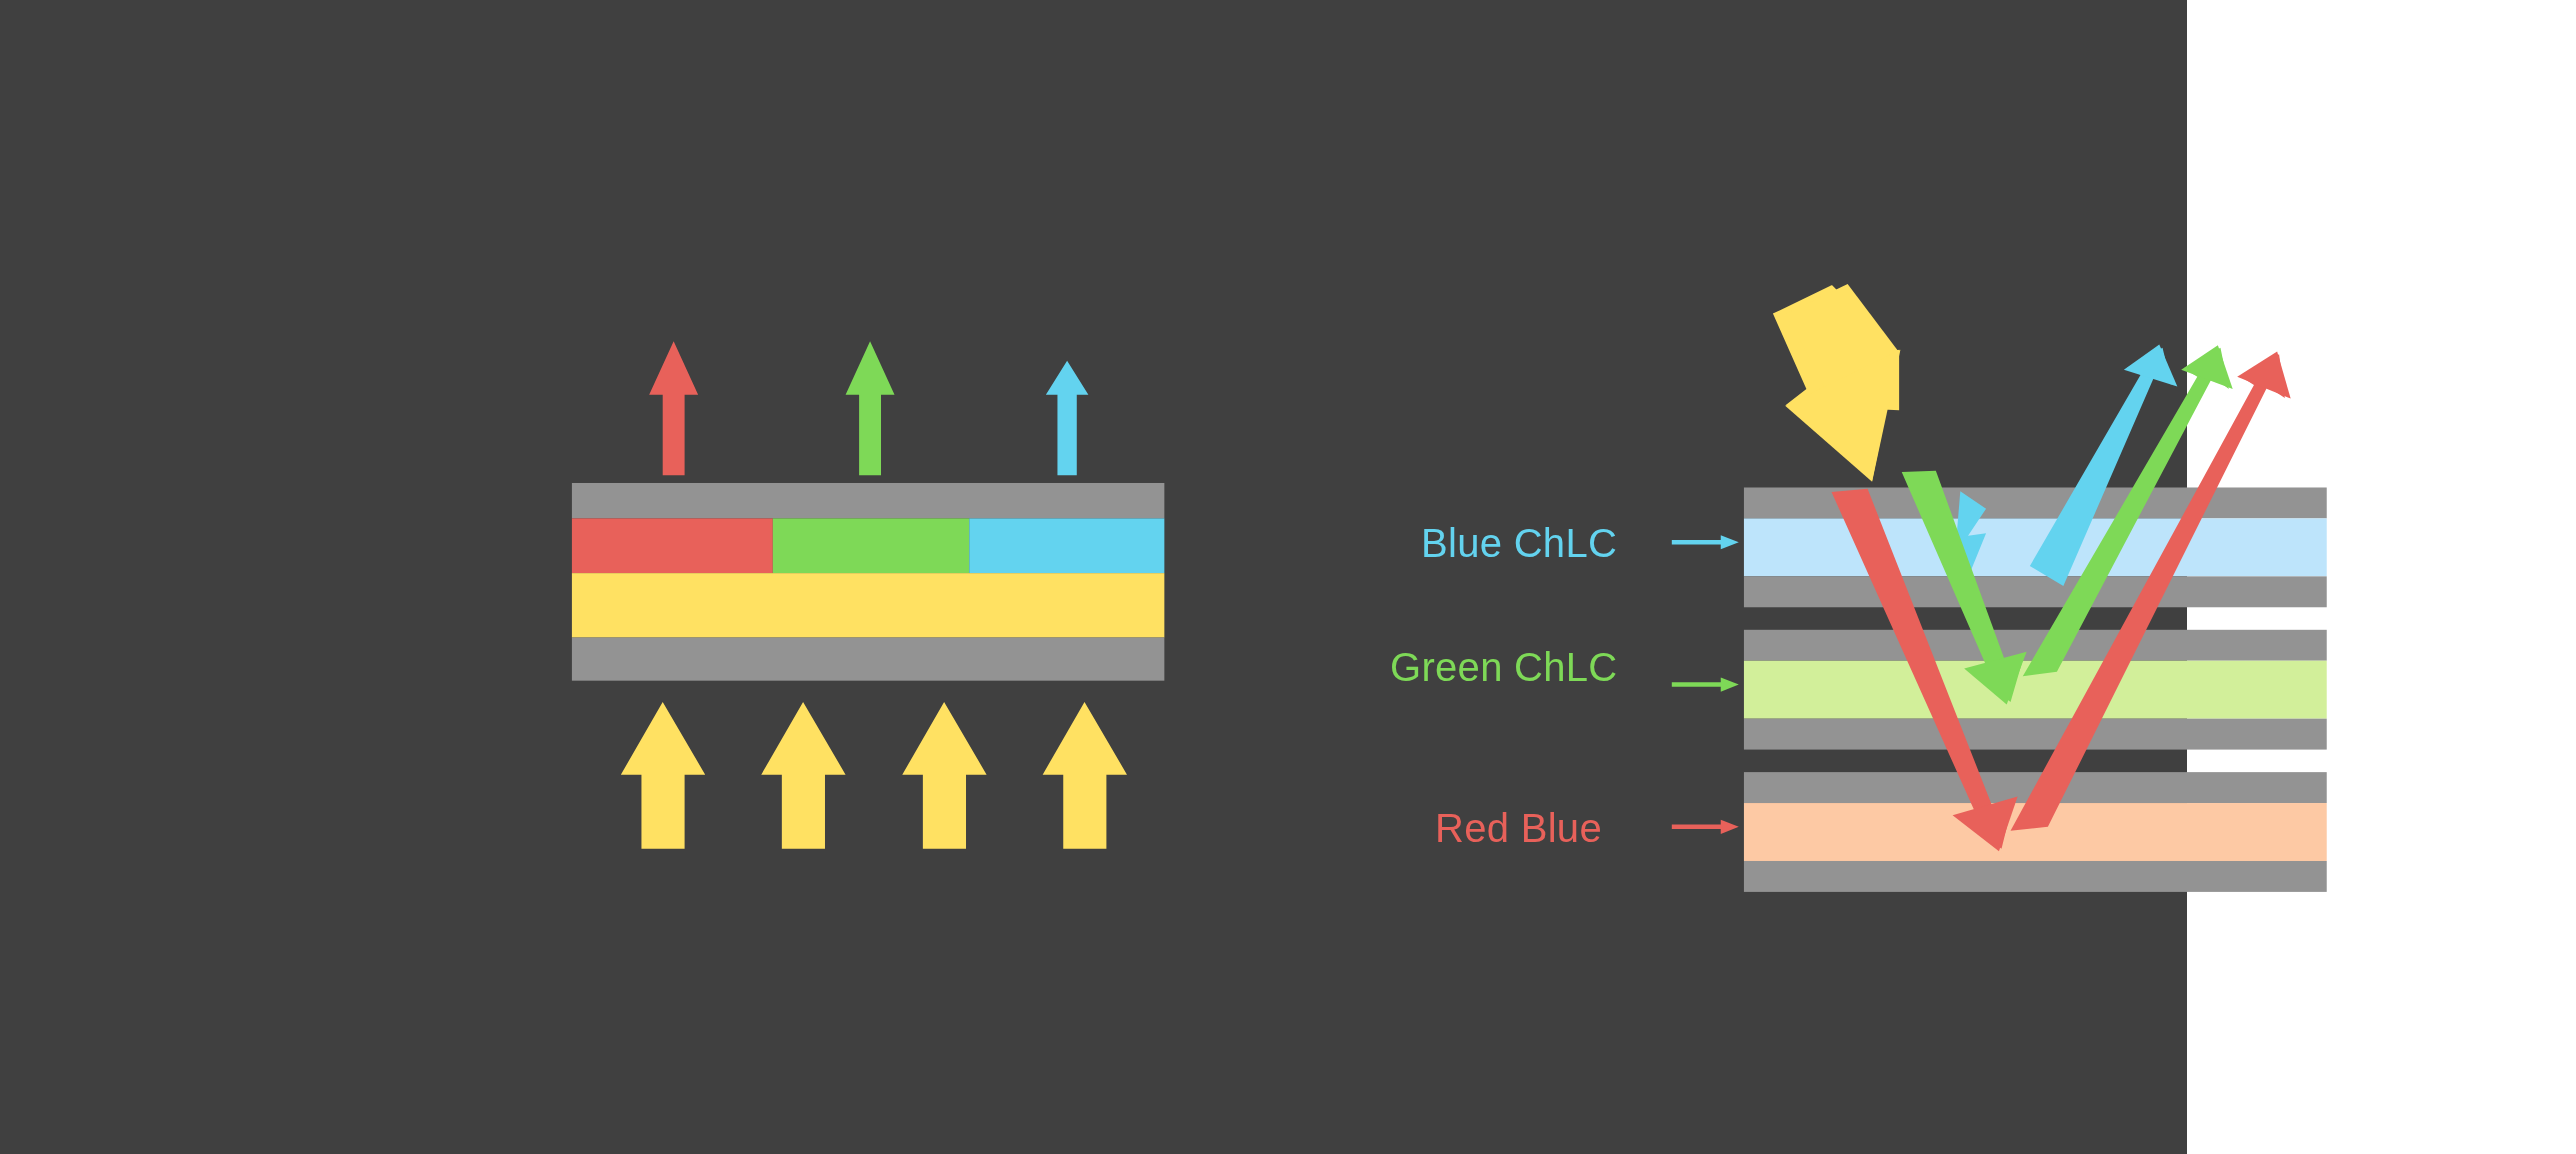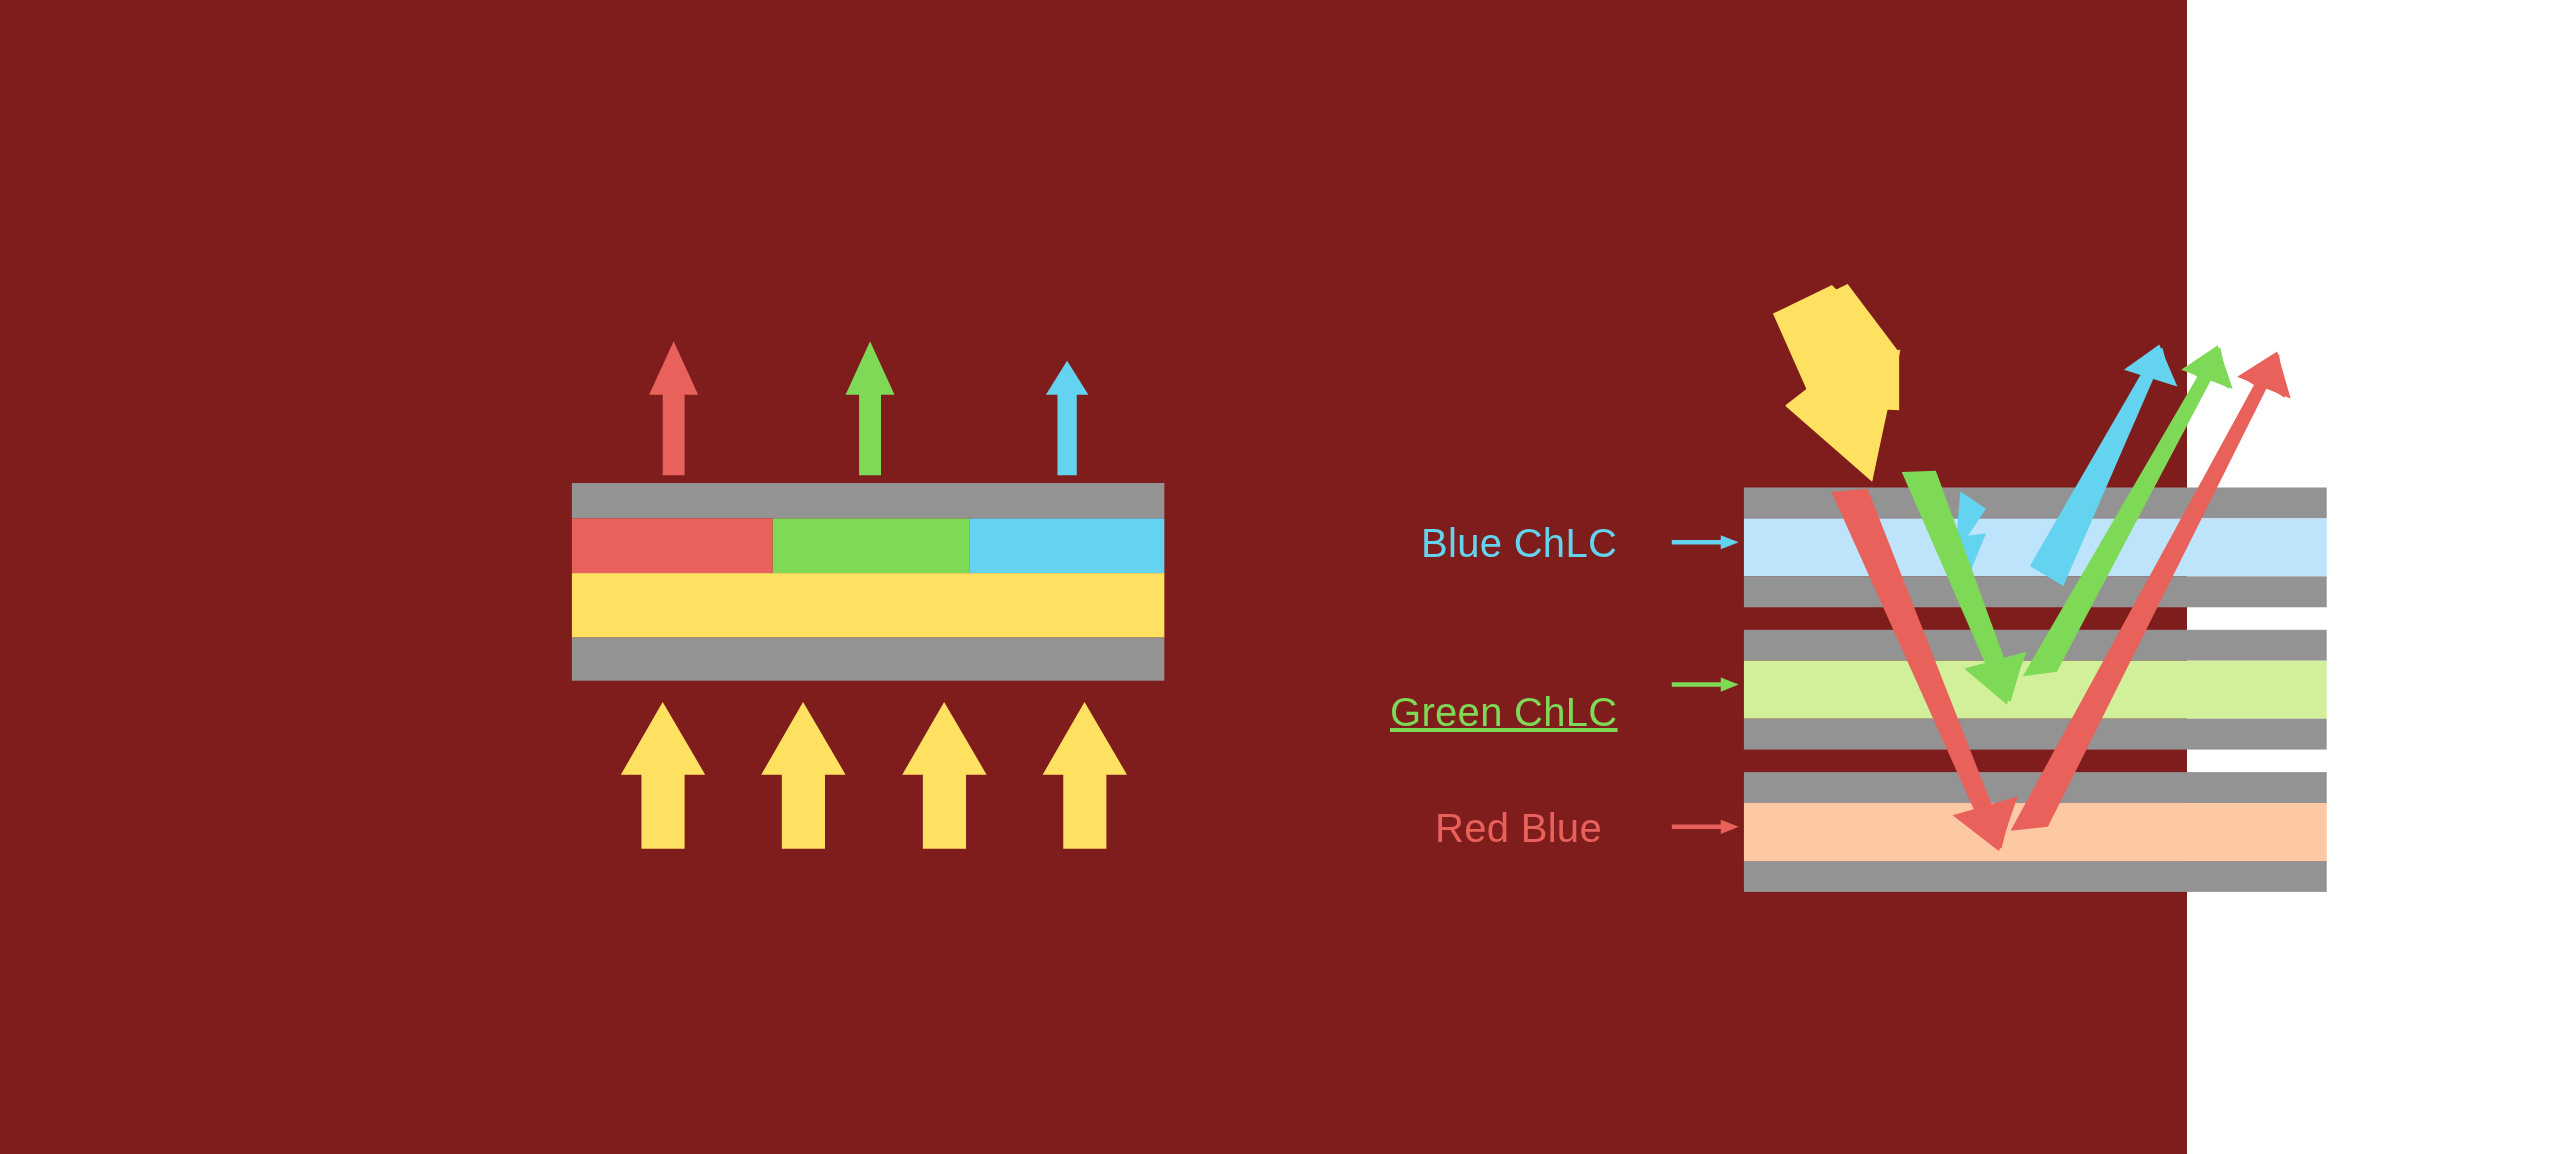--- a/index.html
+++ b/index.html
@@ -10,21 +10,21 @@
   body {
     width: 2576px;
     height: 1154px;
     font-family: "Liberation Sans", sans-serif;
     overflow: hidden;
   }
   #figure {
     position: relative;
     width: 2187px;
     height: 1154px;
-    background: #7f1d1d;
+    background: #404040;
   }
   .panel {
     position: absolute;
     top: 0;
     left: 0;
     width: 2576px;
     height: 1154px;
   }
   svg.panel-svg {
     position: absolute;
@@ -191,19 +191,19 @@
         </g>
         <g>
           <line x1="2596" y1="1284" x2="2686" y2="1284" stroke="#e8615a" stroke-width="7"></line>
           <path d="M2700,1284 L2672,1273 L2672,1295 Z" fill="#e8615a"></path>
         </g>
       </g>
     </svg>
 
     <div class="lbl lbl-blue" style="left:1421px; top:523px;">Blue ChLC</div>
 
-    <div class="lbl lbl-green" style="left:1390px; top:692px;text-decoration:underline;">Green ChLC</div>
+    <div class="lbl lbl-green" style="left:1390px; top:647px;">Green ChLC</div>
 
     <div class="lbl lbl-red" style="left:1435px; top:808px;">Red Blue</div>
   </div>
 
 </div>
 
 
 </body></html>

